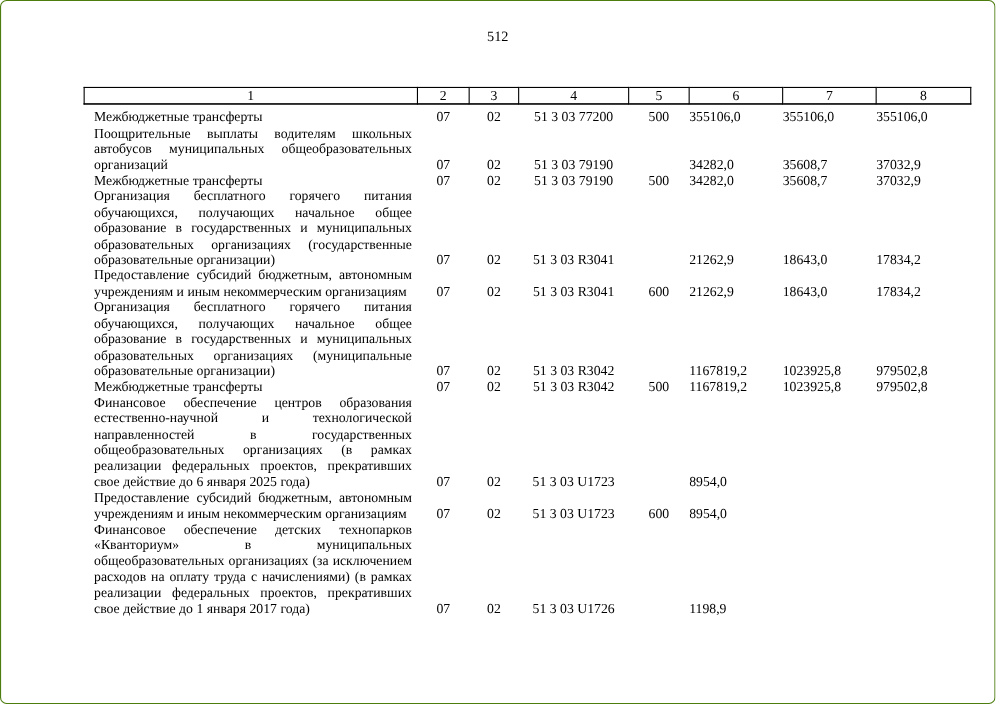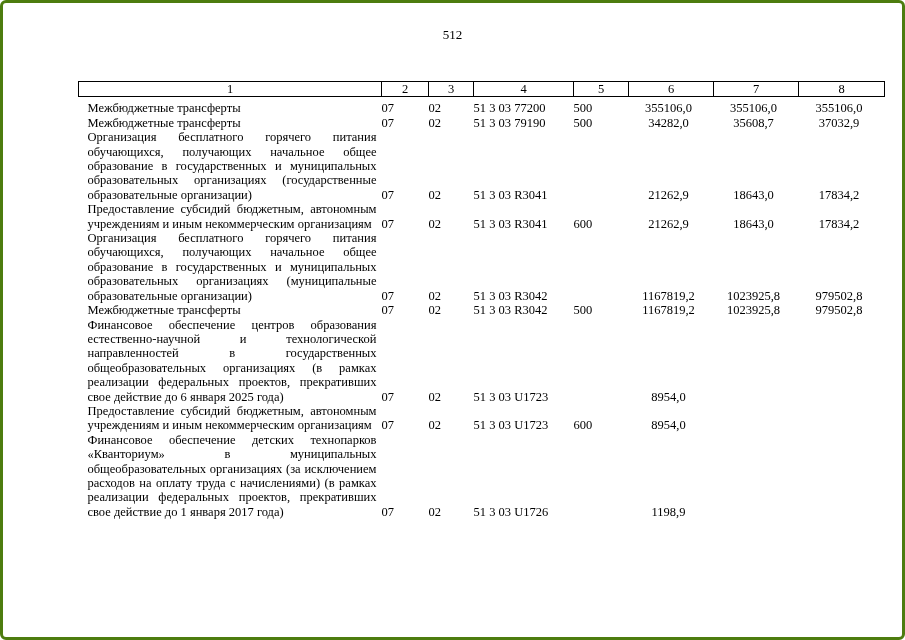--- a/index.html
+++ b/index.html
@@ -6,21 +6,21 @@
   html, body {
     width: 905px; height: 640px;
     background: #ffffff;
     font-family: "Liberation Serif", "DejaVu Serif", serif;
     color: #000000;
   }
   .page {
     position: relative;
     width: 905px; height: 640px;
     background: #ffffff;
-    border: 3px solid #4d7c0f;
+    border: 1px solid #4d7c0f;
     border-radius: 6px;
     overflow: hidden;
   }
   .page-number {
     position: absolute;
     top: 24px; left: 0; right: 0;
     text-align: center;
     font-size: 13px;
   }
   table.budget-table {
@@ -45,22 +45,22 @@
     padding: 0;
     overflow: hidden;
   }
   tbody tr:first-child td { padding-top: 4px; }
   td.c-desc {
     text-align: justify;
     padding-left: 9px;
     padding-right: 5px;
     hyphens: auto;
   }
-  td.c-center { }
-  td.c-num { text-align: center; padding-right: 5px; }
+  td.c-center { text-align: center; }
+  td.c-num { text-align: left; padding-right: 5px; }
 </style>
 </head>
 <body>
 
 <div class="page">
   <div class="page-number">512</div>
 
   <table class="budget-table">
     <colgroup>
       <col style="width:303px">
@@ -87,20 +87,30 @@
     <tbody>
         <tr>
           <td class="c-desc">Межбюджетные трансферты</td>
           <td class="c-center">07</td>
           <td class="c-center">02</td>
           <td class="c-center">51 3 03 77200</td>
           <td class="c-center">500</td>
           <td class="c-num">355106,0</td>
           <td class="c-num">355106,0</td>
           <td class="c-num">355106,0</td>
+        </tr>
+        <tr>
+          <td class="c-desc">Поощрительные выплаты водителям школьных автобусов муниципальных общеобразовательных организаций</td>
+          <td class="c-center">07</td>
+          <td class="c-center">02</td>
+          <td class="c-center">51 3 03 79190</td>
+          <td class="c-center"></td>
+          <td class="c-num">34282,0</td>
+          <td class="c-num">35608,7</td>
+          <td class="c-num">37032,9</td>
         </tr>
         <tr>
           <td class="c-desc">Межбюджетные трансферты</td>
           <td class="c-center">07</td>
           <td class="c-center">02</td>
           <td class="c-center">51 3 03 79190</td>
           <td class="c-center">500</td>
           <td class="c-num">34282,0</td>
           <td class="c-num">35608,7</td>
           <td class="c-num">37032,9</td>

